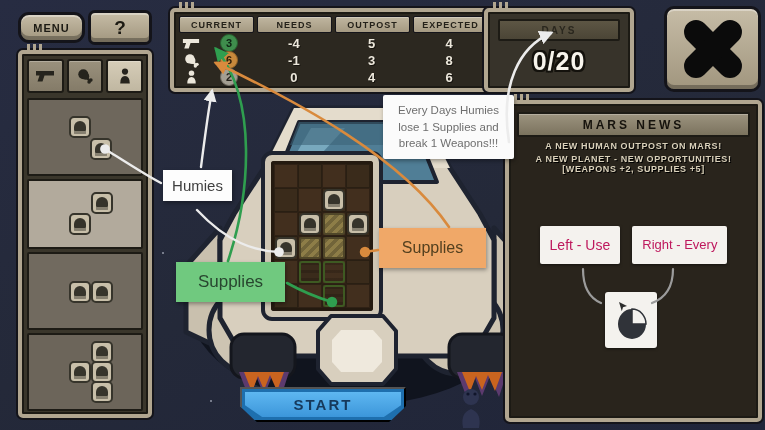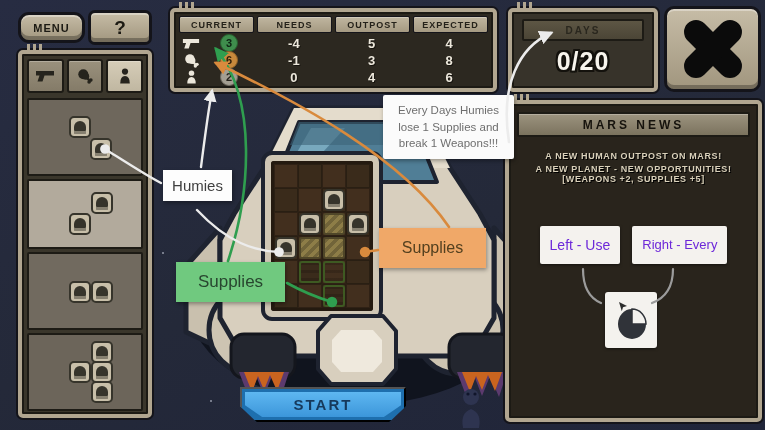--- a/index.html
+++ b/index.html
@@ -59,46 +59,46 @@
   .tr{display:grid;grid-template-columns:24px 52px 1fr 1fr 1fr;align-items:center;height:16px;margin-top:1px;}
   .row-icon{display:flex;align-items:center;justify-content:center;}
   .pill{width:16px;height:16px;border-radius:50%;font-size:11px;font-weight:800;
     display:flex;align-items:center;justify-content:center;margin:0 auto;}
   .pill.g{background:#3f8d4d;border:1px solid #27602f;color:#0e2414;}
   .pill.o{background:#c8893c;border:1px solid #8c5f26;color:#2d1e0b;}
   .pill.n{background:#a39e92;border:1px solid #6e695e;color:#26231c;}
   .tv{font-size:13px;font-weight:800;color:#ece7db;text-align:center;text-shadow:1px 1px 0 #17140f;}
 
   
-  #days-panel{left:508px;top:8px;width:150px;height:84px;background:#37332a;}
+  #days-panel{left:484px;top:8px;width:150px;height:84px;background:#37332a;}
   #days-label{margin:7px 10px 0;height:18px;background:linear-gradient(#5d5644,#4b4536);
     border:2px solid #1d1b15;border-radius:2px;display:flex;align-items:center;justify-content:center;
     font-size:10px;font-weight:800;letter-spacing:2px;color:#2a271e;}
   #days-value{margin-top:6px;text-align:center;font-size:25px;font-weight:800;color:#f7f4ec;letter-spacing:1px;
     text-shadow:2px 0 #14120d,-2px 0 #14120d,0 2px #14120d,0 -2px #14120d,2px 2px #14120d,-2px -2px #14120d,2px -2px #14120d,-2px 2px #14120d;}
   #close-btn{left:664px;top:6px;width:97px;height:86px;border-radius:10px;}
   .x-glyph{position:relative;width:70px;height:60px;}
   .x-glyph::before,.x-glyph::after{content:"";position:absolute;left:50%;top:50%;width:72px;height:24px;
     background:#0b0b0b;border-radius:12px;}
   .x-glyph::before{transform:translate(-50%,-50%) rotate(45deg);}
   .x-glyph::after{transform:translate(-50%,-50%) rotate(-45deg);}
 
   
   #news-panel{left:505px;top:100px;width:257px;height:322px;background:#29241c;}
   #news-title{margin:8px 8px 0;height:21px;background:linear-gradient(#9c937f,#7b735e);
     border:2px solid #1d1b15;border-radius:2px;display:flex;align-items:center;justify-content:center;
     font-size:12px;font-weight:800;letter-spacing:3px;color:#16130d;
     box-shadow:inset 0 1px 0 rgba(255,255,255,.25);}
   .news-line{margin-top:3px;text-align:center;font-size:9px;font-weight:700;letter-spacing:.6px;
     color:#d9d0ba;text-shadow:1px 1px 0 #000;}
-  #news-line1{margin-top:14px;}
+  #news-line1{margin-top:4px;}
   #news-bonus{margin-top:0;}
   #hint-row{position:absolute;left:0;top:122px;width:100%;display:flex;justify-content:center;gap:12px;}
   .hint-box{background:#f4f2ee;border-radius:2px;box-shadow:0 1px 3px rgba(0,0,0,.5);
-    padding:11px 10px;font-size:13px;color:#6d28d9;}
+    padding:11px 10px;font-size:13px;color:#be185d;}
   #hint-left{font-size:14px;}
   #mouse-box{position:absolute;left:96px;top:188px;width:52px;height:56px;background:#f4f2ee;border-radius:3px;
     box-shadow:0 1px 3px rgba(0,0,0,.5);display:flex;align-items:center;justify-content:center;}
 
   
   #ship-svg{position:absolute;left:0;top:0;z-index:1;}
   #cargo-grid{position:absolute;left:271px;top:161px;width:102px;height:150px;z-index:2;
     background:#241a10;border-radius:3px;}
   .cargo-cell{position:absolute;width:24px;height:24px;box-sizing:border-box;
     box-shadow:inset 0 0 0 1px rgba(0,0,0,.28);}

